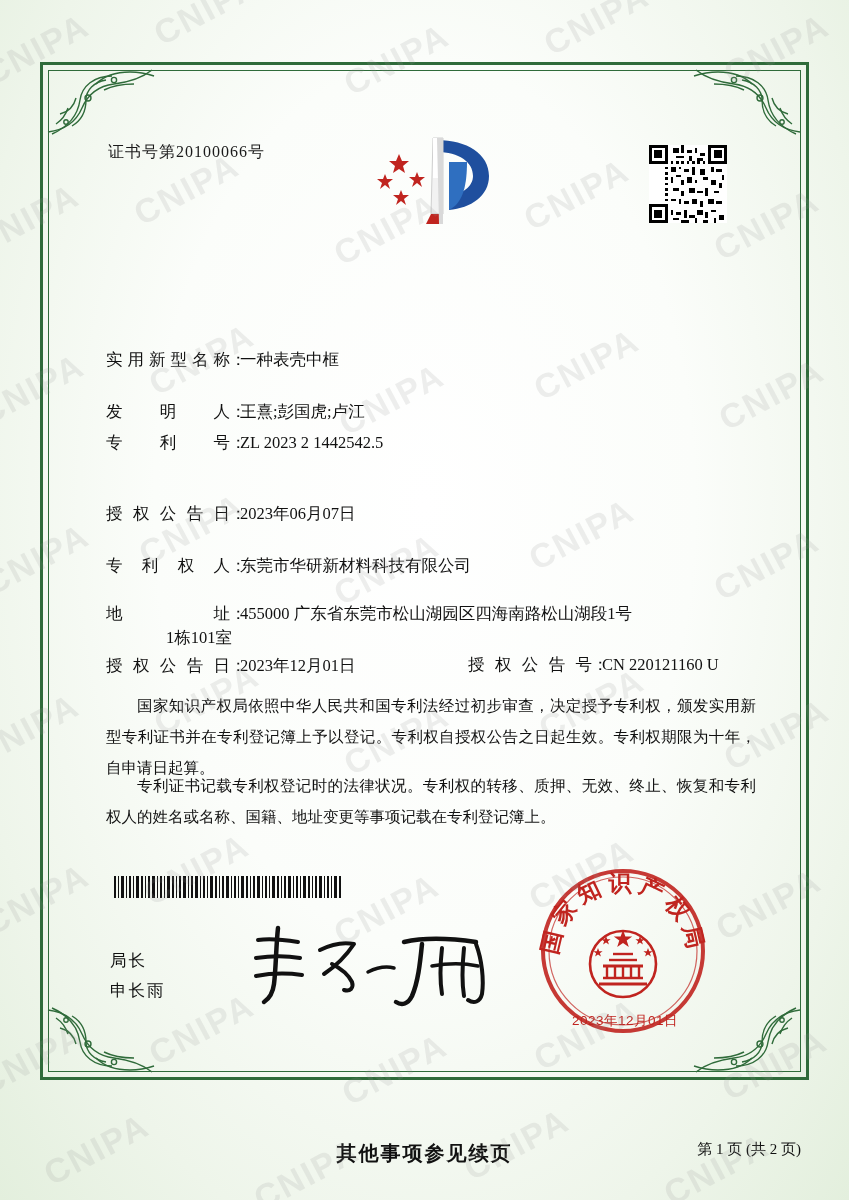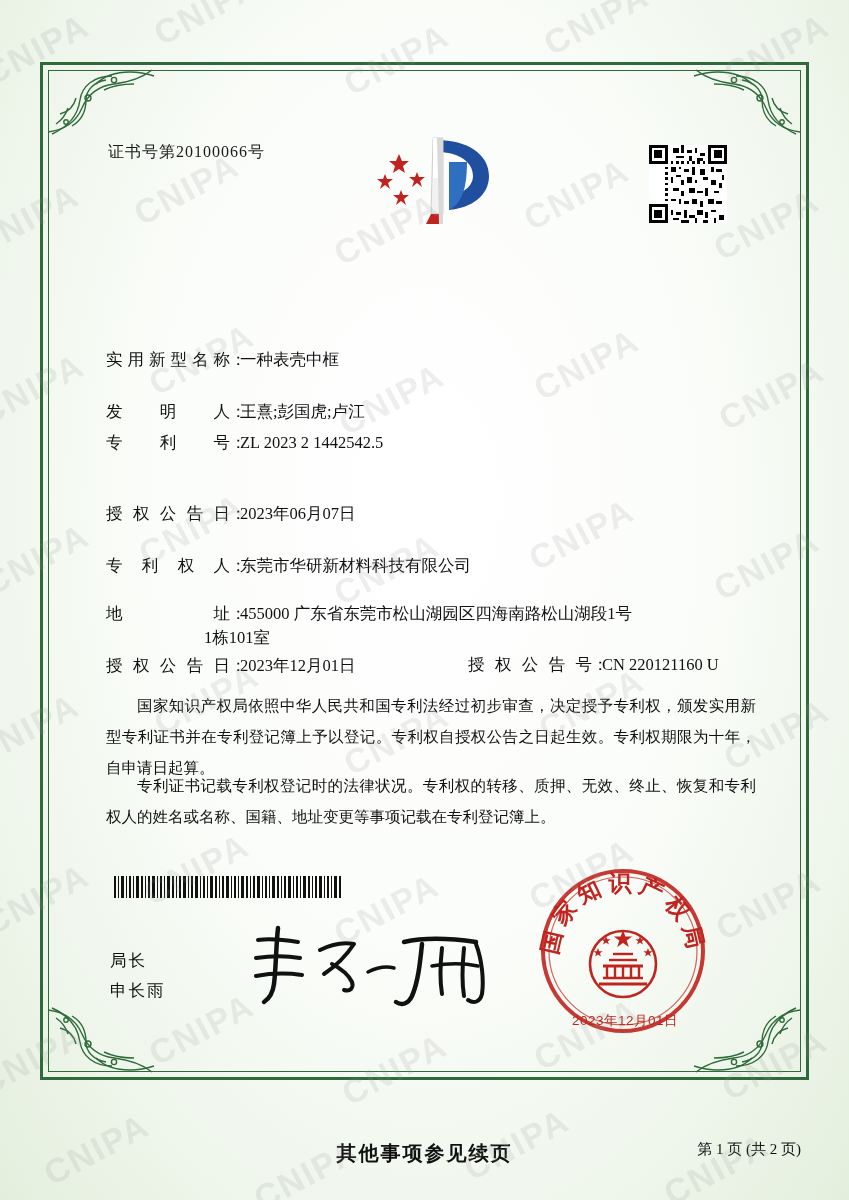--- a/index.html
+++ b/index.html
@@ -143,21 +143,21 @@
   .field-colon {
     display: inline-block;
     width: 10px;
   }
   .field-value {
     display: inline-block;
     vertical-align: top;
   }
   .field-value-2 {
     display: block;
-    margin-left: 98px;
+    margin-left: 60px;
   }
 
   #row-name    { top: 278px; }
   #row-inventor{ top: 330px; }
   #row-patentno{ top: 361px; }
   #row-appdate { top: 432px; }
   #row-holder  { top: 484px; }
   #row-address { top: 532px; }
   #row-grant   { top: 584px; }
 

